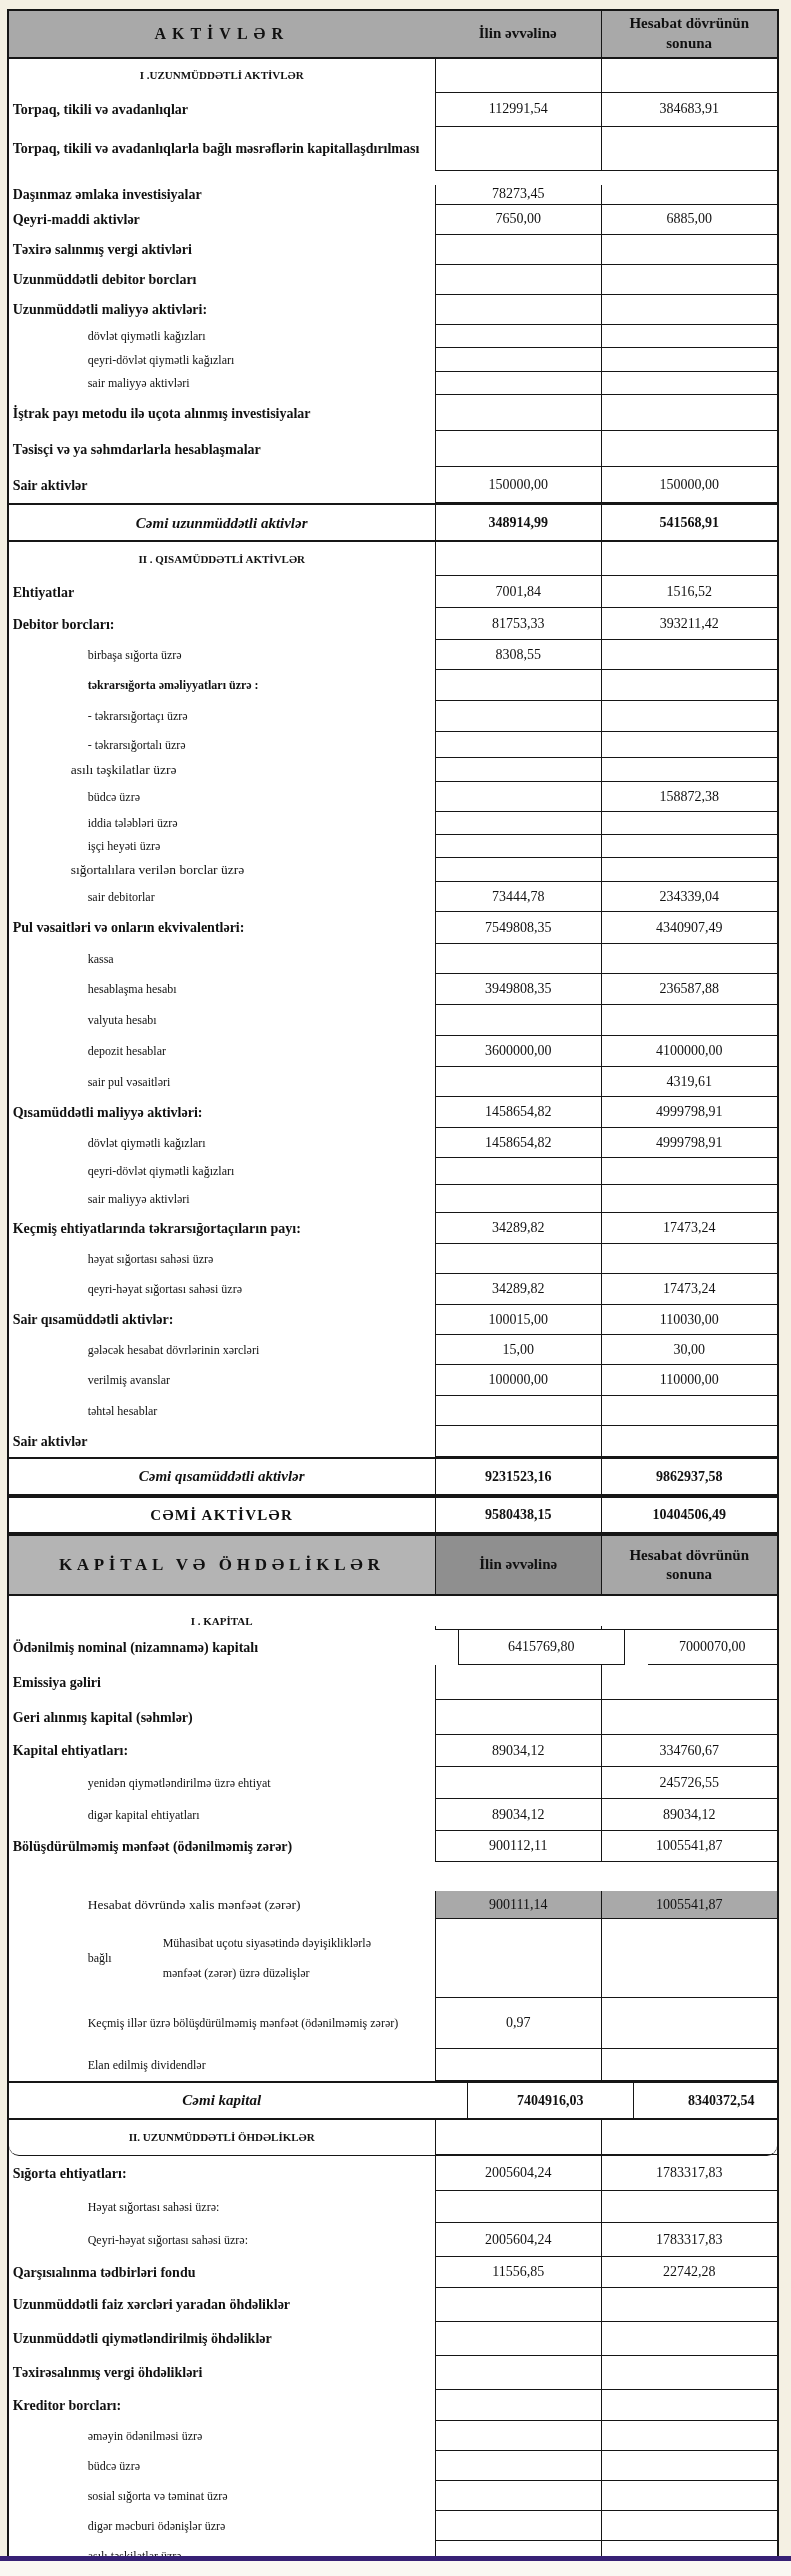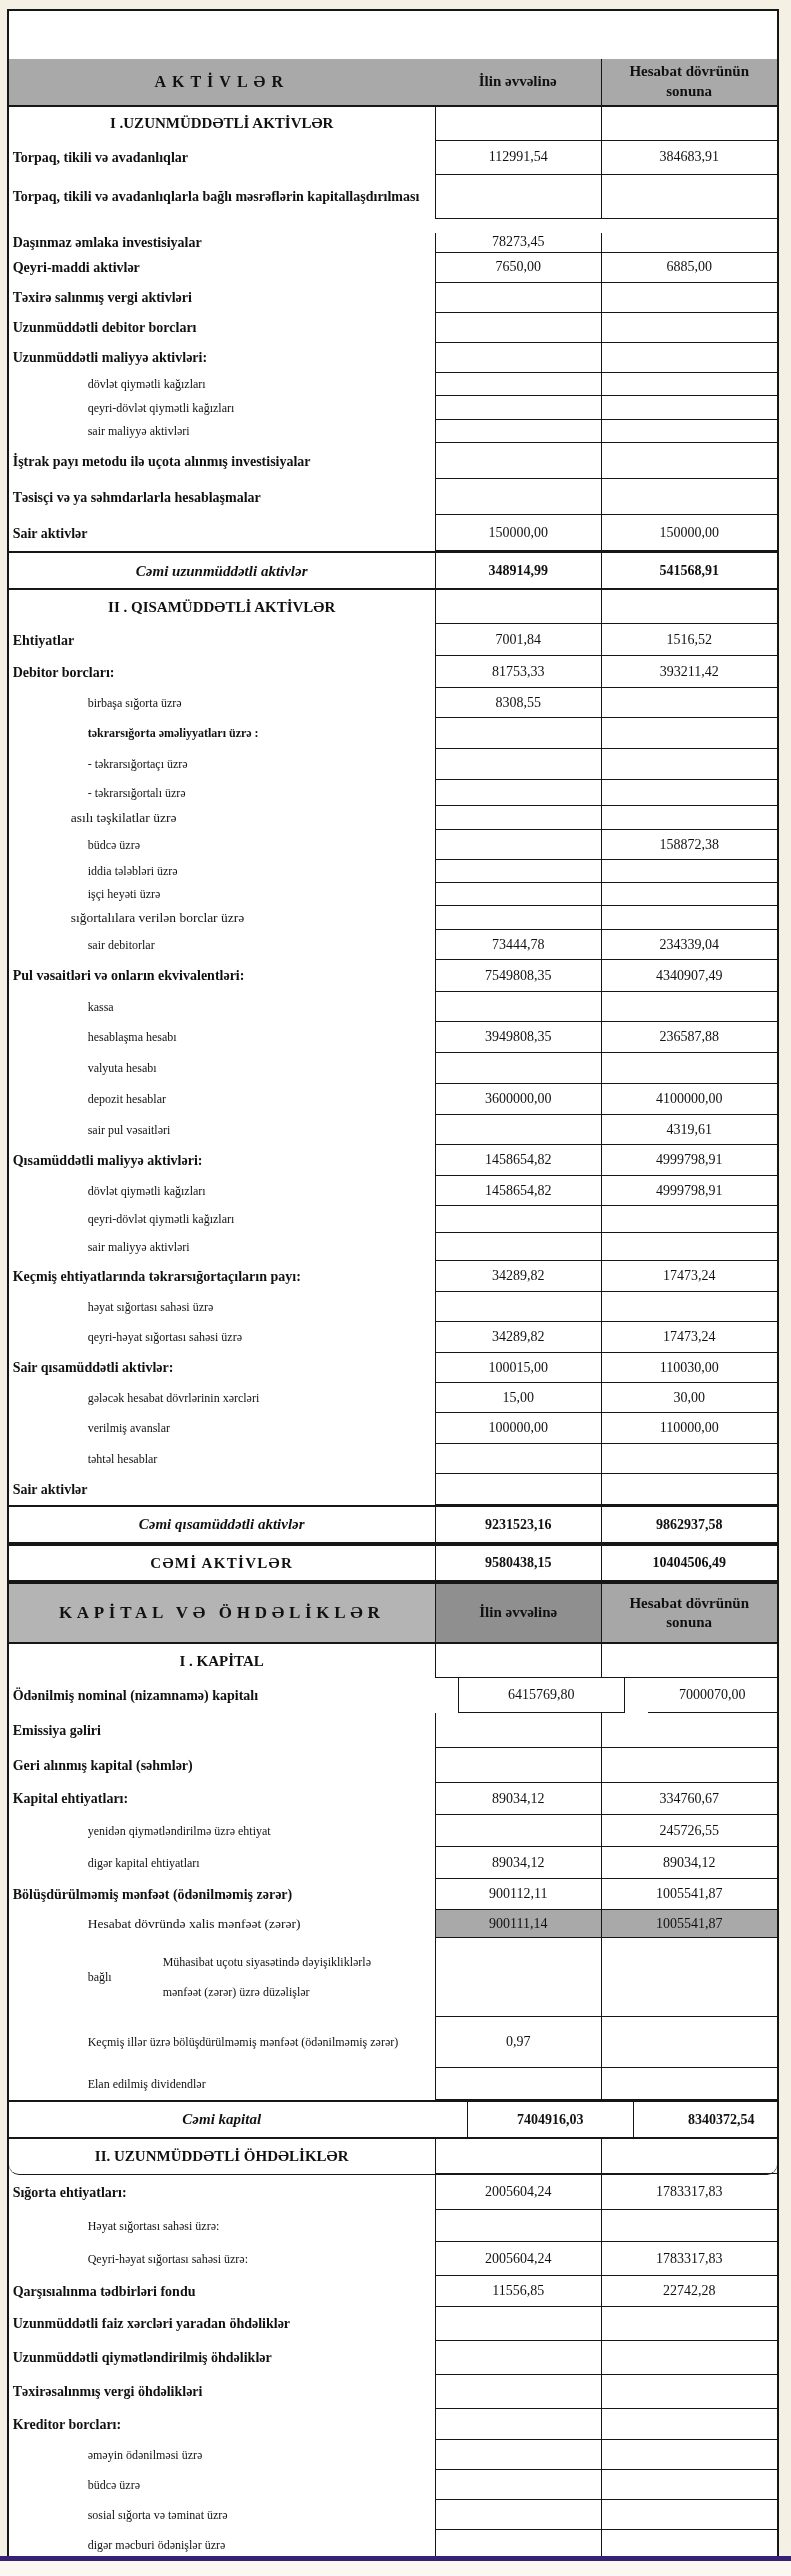--- a/index.html
+++ b/index.html
@@ -35,34 +35,34 @@
   .v2{flex:1 1 auto;}
   .v1,.v2{
     font-size:14px;text-align:center;align-items:center;
     border-bottom:1.3px solid var(--border);
   }
   
   .row.item .lbl{font-weight:bold;}
   .row.sub .lbl{padding-left:79px;font-size:12px;}
   .row.sub2 .lbl{padding-left:62px;font-size:13.5px;}
   .row.sub .lbl.b{font-weight:bold;}
-  .row.sec .lbl{font-weight:bold;text-align:center;font-size:15px;}
+  .row.sec .lbl{font-weight:bold;text-align:center;font-size:11px;}
   .row.tot{border-top:2px solid var(--border);border-bottom:2px solid var(--border);}
   .row.tot .lbl{font-weight:bold;font-style:italic;text-align:center;font-size:15px;}
   .row.tot .v1,.row.tot .v2{font-weight:bold;border-bottom:none;}
   .row.grand{border-top:2px solid var(--border);border-bottom:2px solid var(--border);}
   .row.grand .lbl{font-weight:bold;text-align:center;font-size:15px;letter-spacing:1.3px;}
   .row.grand .v1,.row.grand .v2{font-weight:bold;border-bottom:none;}
   .row.hl .lbl{padding-left:79px;font-size:13.5px;}
   .row.hl .v1,.row.hl .v2{background:var(--hl);}
   .row.full{border-bottom:1.3px solid var(--border);border-radius:10px;}
   .ln{width:100%;}
   .ln.ind{padding-left:75px;}
   
-  .row.head1{background:var(--h1bg);border-bottom:2px solid var(--border);min-height:46px;margin-top:48px;}
+  .row.head1{background:var(--h1bg);border-bottom:2px solid var(--border);min-height:46px;}
   .row.head1 .v1{border-left:none;}
   .row.head2{border-top:2px solid var(--border);border-bottom:2px solid var(--border);min-height:58px;}
   .row.head2 .lbl{background:var(--h2t);}
   .row.head2 .v1{background:var(--h2c1);}
   .row.head2 .v2{background:var(--h2c2);}
   .row.head1 .v1,.row.head1 .v2,.row.head2 .v1,.row.head2 .v2{border-bottom:none;font-weight:bold;font-size:15px;line-height:1.3;}
   .htitle{font-weight:bold;text-align:center;font-size:16px;letter-spacing:6px;}
   .htitle2{font-weight:bold;text-align:center;font-size:17px;letter-spacing:4.7px;}
   .purple-line{position:absolute;left:0;top:2556px;width:100%;height:5.4px;background:var(--divider);}
   .below-strip{position:absolute;left:0;top:2561px;width:100%;height:15px;background:var(--below);}
@@ -321,21 +321,21 @@
       </div>
     </div>
 
   <div class="row head2">
     <div class="c lbl htitle2">KAPİTAL VƏ ÖHDƏLİKLƏR</div>
     <div class="c v1">İlin əvvəlinə</div>
     <div class="c v2">Hesabat dövrünün sonuna</div>
   </div>
 
   <div id="rows2">
-      <div class="row sec" style="min-height: 34px;">
+      <div class="row sec" style="min-height: 34px; align-items: flex-end;">
         <div class="c lbl">I . KAPİTAL</div>
         <div class="c v1"></div>
         <div class="c v2"></div>
       </div>
       <div class="row item" style="min-height: 35px; gap: 23px;">
         <div class="c lbl">Ödənilmiş nominal (nizamnamə) kapitalı</div>
         <div class="c v1">6415769,80</div>
         <div class="c v2">7000070,00</div>
       </div>
       <div class="row item" style="min-height: 35px;">
@@ -361,21 +361,21 @@
       <div class="row sub" style="min-height: 32px;">
         <div class="c lbl">digər kapital ehtiyatları</div>
         <div class="c v1">89034,12</div>
         <div class="c v2">89034,12</div>
       </div>
       <div class="row item" style="min-height: 31px;">
         <div class="c lbl">Bölüşdürülməmiş mənfəət (ödənilməmiş zərər)</div>
         <div class="c v1">900112,11</div>
         <div class="c v2">1005541,87</div>
       </div>
-      <div class="row hl" style="min-height: 28px;">
+      <div class="row hl" style="min-height: 28px; margin-top: 29px;">
         <div class="c lbl">Hesabat dövründə xalis mənfəət (zərər)</div>
         <div class="c v1">900111,14</div>
         <div class="c v2">1005541,87</div>
       </div>
       <div class="row sub" style="min-height: 79px;">
         <div class="c lbl">
           <div class="ln ind">Mühasibat uçotu siyasətində dəyişikliklərlə</div>
           <div class="ln">bağlı</div>
           <div class="ln ind">mənfəət (zərər) üzrə düzəlişlər</div>
         </div>

